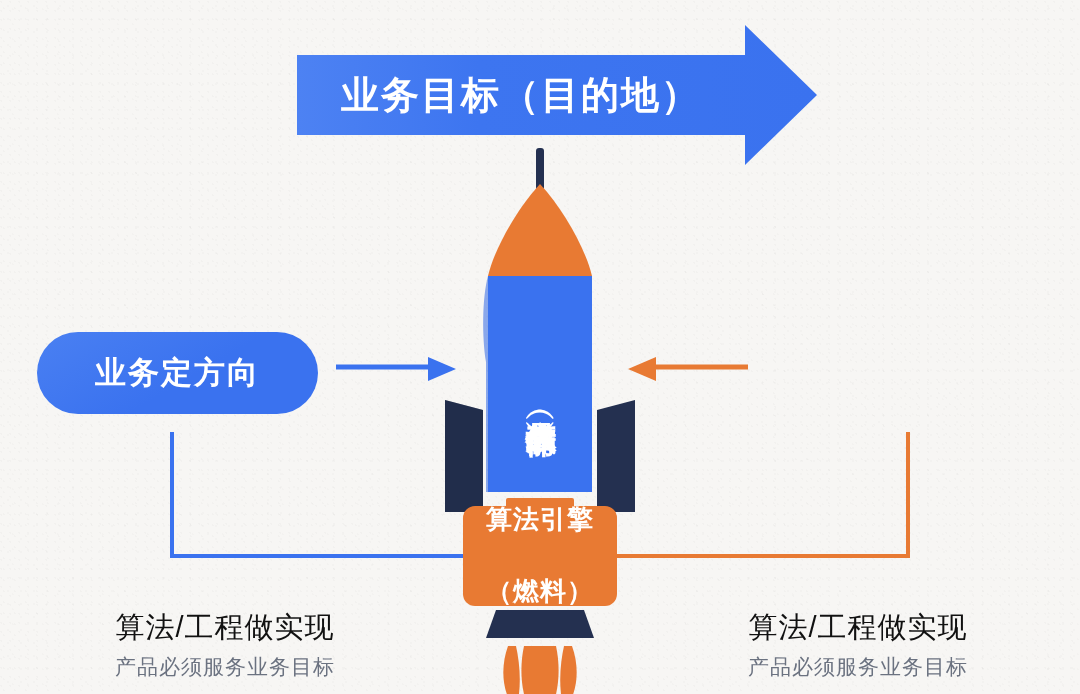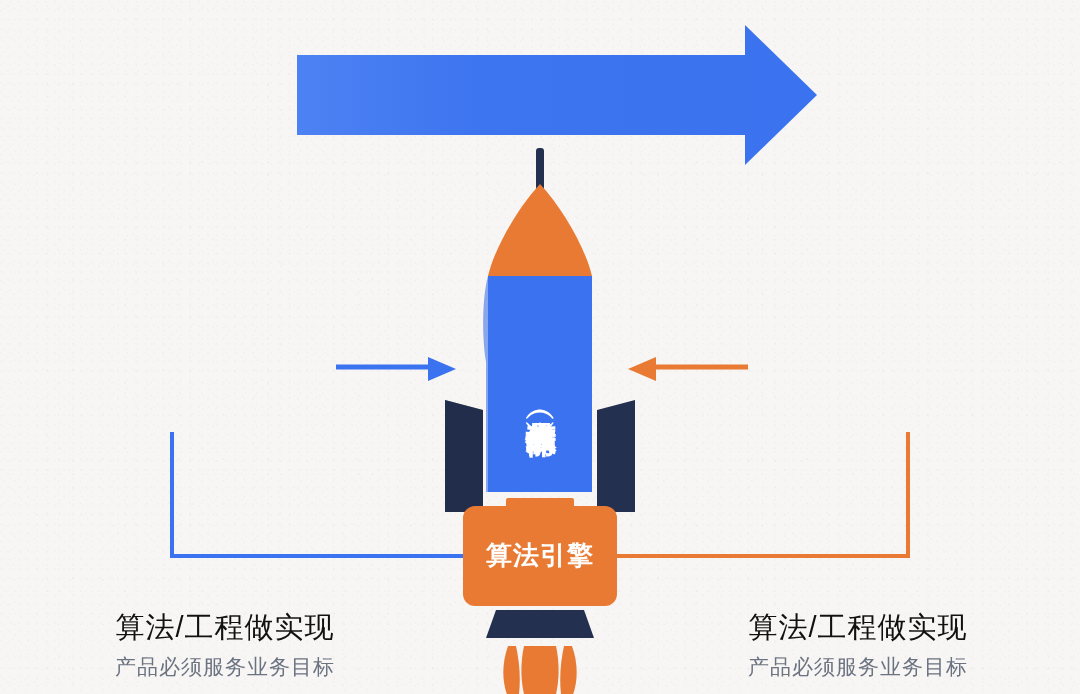--- a/index.html
+++ b/index.html
@@ -179,34 +179,38 @@
     <svg viewBox="0 0 520 140" preserveAspectRatio="none">
       <defs>
         <linearGradient id="bannerGrad" x1="0" y1="0" x2="1" y2="0">
           <stop offset="0%" stop-color="#4d82f3"></stop>
           <stop offset="35%" stop-color="#3d75f0"></stop>
           <stop offset="100%" stop-color="#3a72ef"></stop>
         </linearGradient>
       </defs>
       <path d="M0 30 L448 30 L448 0 L520 70 L448 140 L448 110 L0 110 Z" fill="url(#bannerGrad)"></path>
     </svg>
+    <div id="goal-arrow-label">业务目标（目的地）</div>
   </div>
 
   <div class="elbow" id="elbow-left">
     <svg viewBox="0 0 310 132">
       <path d="M4 2 L4 126 L310 126" fill="none" stroke="#3a72ef" stroke-width="4"></path>
     </svg>
   </div>
 
   <div class="elbow" id="elbow-right">
     <svg viewBox="0 0 312 132">
       <path d="M0 126 L308 126 L308 2" fill="none" stroke="#e87a33" stroke-width="4"></path>
     </svg>
   </div>
 
+  <div class="pill" id="pill-left">
+    <span>业务定方向</span>
+  </div>
 
   <div class="mini-arrow" id="arrow-left-to-rocket">
     <svg viewBox="0 0 120 26">
       <path d="M0 11 L96 11 L96 11" stroke="#3a72ef" stroke-width="5" fill="none"></path>
       <path d="M92 1 L120 13 L92 25 Z" fill="#3a72ef"></path>
     </svg>
   </div>
   <div class="mini-arrow" id="arrow-right-to-rocket">
     <svg viewBox="0 0 120 26">
       <path d="M24 11 L120 11" stroke="#e87a33" stroke-width="5" fill="none"></path>
@@ -237,20 +241,21 @@
 
       <path d="M118 498 C110 520 112 546 126 562 C132 540 130 516 126 498 Z" fill="#e87a33"></path>
       <path d="M182 498 C190 520 188 546 174 562 C168 540 170 516 174 498 Z" fill="#e87a33"></path>
       <path d="M134 498 L166 498 C172 526 168 558 150 580 C132 558 128 526 134 498 Z" fill="#e87a33"></path>
     </svg>
     <div id="rocket-body-label">产品载体（箭体）</div>
   </div>
 
   <div id="fuel-box">
     <span>算法引擎</span>
+    <span>（燃料）</span>
   </div>
 
   <div class="caption" id="caption-left">
     <span class="caption-title">算法/工程做实现</span>
     <span class="caption-sub">产品必须服务业务目标</span>
   </div>
   <div class="caption" id="caption-right">
     <span class="caption-title">算法/工程做实现</span>
     <span class="caption-sub">产品必须服务业务目标</span>
   </div>

